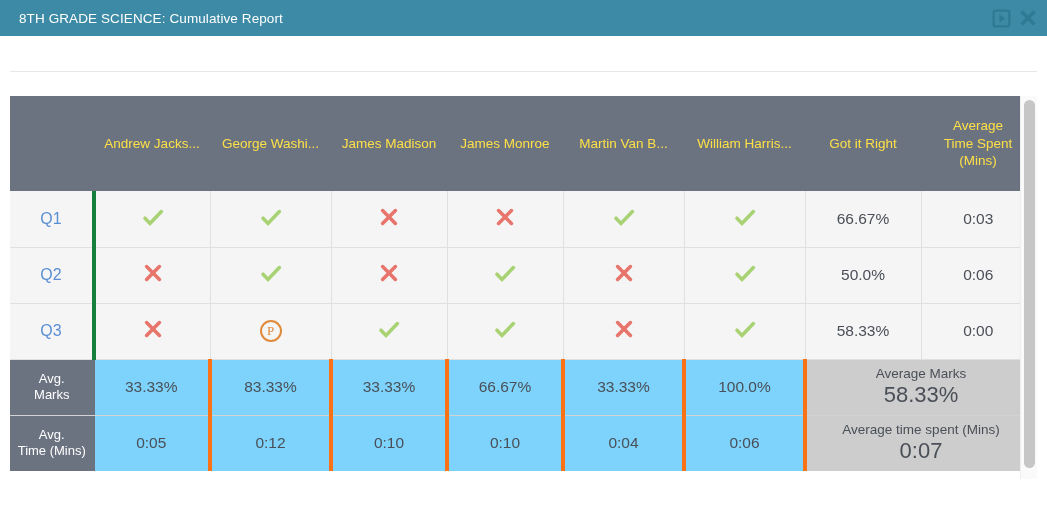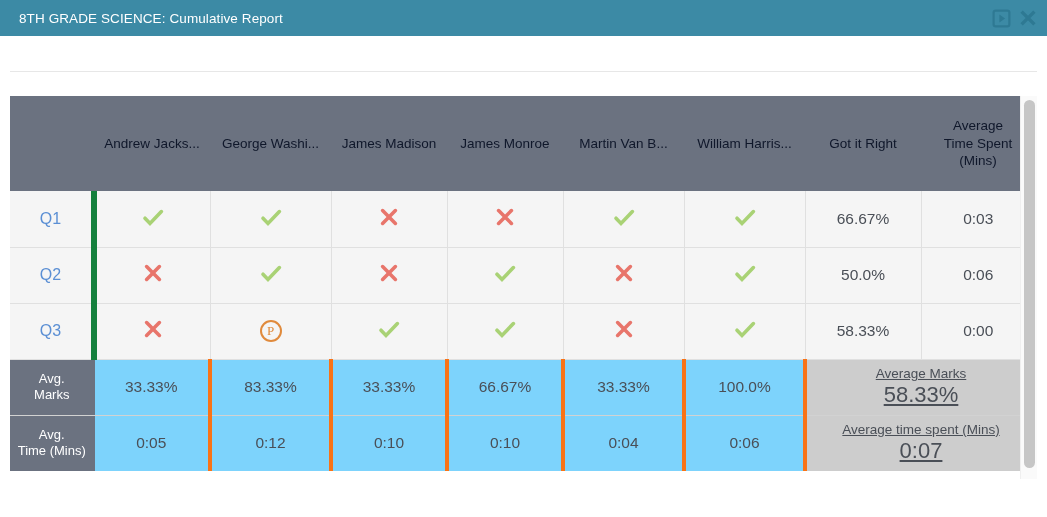--- a/index.html
+++ b/index.html
@@ -78,21 +78,21 @@
     table-layout: fixed;
   }
   table.report col.qcol      { width: 84px; }
   table.report col.stucol    { width: 116px; }
   table.report col.stucolwide{ width: 121px; }
   table.report col.rightcol  { width: 116px; }
   table.report col.timecol   { width: 114px; }
 
   thead th {
     background: #6b7280;
-    color: #0f172a;
+    color: #fde047;
     font-size: 13.5px;
     font-weight: normal;
     height: 95px;
     vertical-align: middle;
     text-align: center;
     padding: 4px 4px;
     line-height: 1.28;
     border: 0;
   }
   thead th.multi { line-height: 1.3; }
@@ -102,21 +102,21 @@
     text-align: center;
     vertical-align: middle;
     font-size: 15.5px;
     color: #4a4f57;
     background: #f5f5f5;
     border-right: 1px solid #e0e0e0;
     border-bottom: 1px solid #e0e0e0;
   }
   tbody td:last-child { border-right: 0; }
   tbody tr.qrow td.qcell {
-    border-right: 6px solid #15803d;
+    border-right: 4px solid #15803d;
   }
   .qlink {
     color: #5b8fd4;
     font-size: 16px;
     text-decoration: none;
     cursor: pointer;
   }
 
   
   .mark { display: inline-block; line-height: 0; }
@@ -143,21 +143,20 @@
     color: #ffffff;
     font-size: 13px;
     line-height: 1.25;
     border-right: 1px solid #6b7280;
     padding: 2px 3px;
   }
   tbody tr.summary td.bigstat {
     background: #cdcdcd;
     border-right: 0;
     padding: 3px 6px;
-    text-decoration: underline;
   }
   .bigstat-label {
     display: block;
     font-size: 13.5px;
     color: #4a4f57;
     line-height: 1.1;
   }
   .bigstat-value {
     display: block;
     font-size: 22px;

